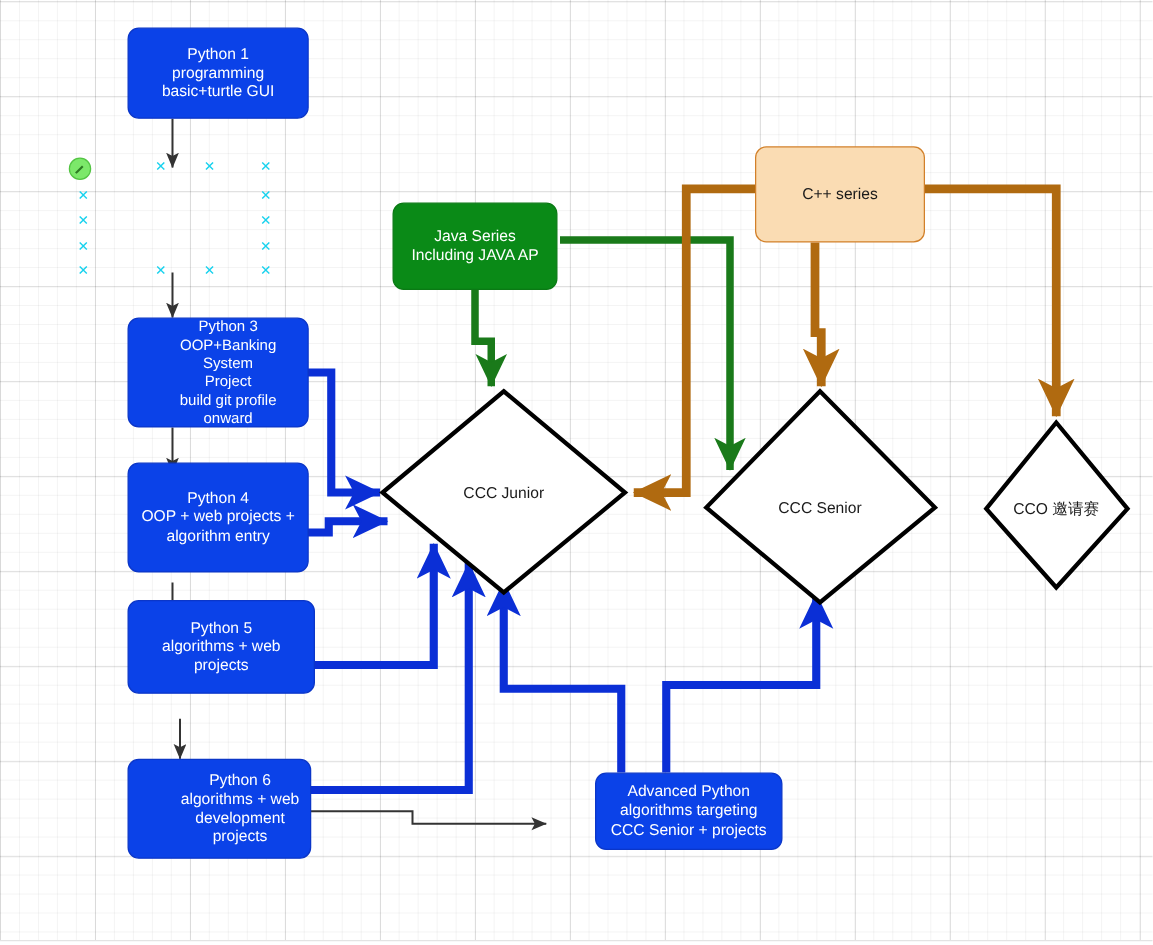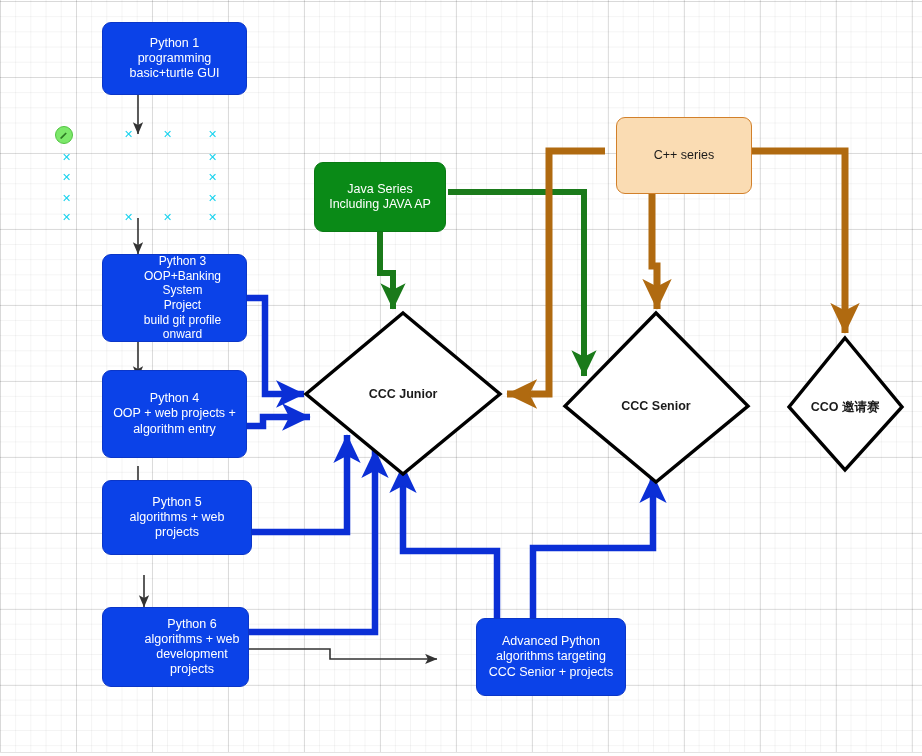--- a/index.html
+++ b/index.html
@@ -24,24 +24,24 @@
     position:absolute;box-sizing:border-box;
     display:flex;align-items:center;justify-content:center;
     text-align:center;line-height:1.22;
   }
   .box{
     border-radius:9px;color:#ffffff;font-size:12.5px;
     padding:2px 4px;
   }
   .box.blue{background:#0b42e8;border:1px solid #0b36c8;margin-left:36px;}
   .box.green{background:#0a8a17;border:1px solid #0a7a14;}
-  .box.orange{background:#fadcb3;border:1.5px solid #d2802a;color:#1a1a1a;font-size:12.5px;margin-left:12px;}
+  .box.orange{background:#fadcb3;border:1.5px solid #d2802a;color:#1a1a1a;font-size:12.5px;}
   .dlabel{
     position:absolute;display:flex;align-items:center;justify-content:center;
-    color:#1a1a1a;font-size:12.5px;font-weight:700;text-align:center;
+    color:#1a1a1a;font-size:12.5px;font-weight:400;text-align:center;
     pointer-events:none;
   }
   .sel-badge{
     position:absolute;width:16px;height:16px;border-radius:50%;
     background:#7ce86a;border:1px solid #52c442;
     display:flex;align-items:center;justify-content:center;
   }
   .sel-badge svg{display:block;}
   .handle{
     position:absolute;width:9px;height:9px;
@@ -127,21 +127,21 @@
 
 
   <div class="node box blue" style="left:66px;top:254px;width:145px;height:88px;font-size:12px;padding-left:20px;">Python 3<br>OOP+Banking System<br>Project<br>build git profile onward</div>
 
   <div class="node box blue" style="left:66px;top:370px;width:145px;height:88px;">Python 4<br>OOP + web projects +<br>algorithm entry</div>
 
   <div class="node box blue" style="left:66px;top:480px;width:150px;height:75px;">Python 5<br>algorithms + web projects</div>
 
   <div class="node box blue" style="left:66px;top:607px;width:147px;height:80px;padding-left:37px;">Python 6<br>algorithms + web<br>development projects</div>
 
-  <div class="node box blue" style="left:440px;top:618px;width:150px;height:78px;">Advanced Python<br>algorithms targeting<br>CCC Senior + projects</div>
+  <div class="node box blue" style="left:440px;top:618px;width:150px;height:62px;">Advanced Python<br>algorithms targeting<br>CCC Senior + projects</div>
 
   <div class="node box green" style="left:314px;top:162px;width:132px;height:70px;">Java Series<br>Including JAVA AP</div>
 
   <div class="node box orange" style="left:604px;top:117px;width:136px;height:77px;">C++ series</div>
 
   <div>
     <div class="handle" style="left:62px;top:130px;">✕</div>
     <div class="handle" style="left:124px;top:130px;">✕</div>
     <div class="handle" style="left:163px;top:130px;">✕</div>
     <div class="handle" style="left:208px;top:130px;">✕</div>

